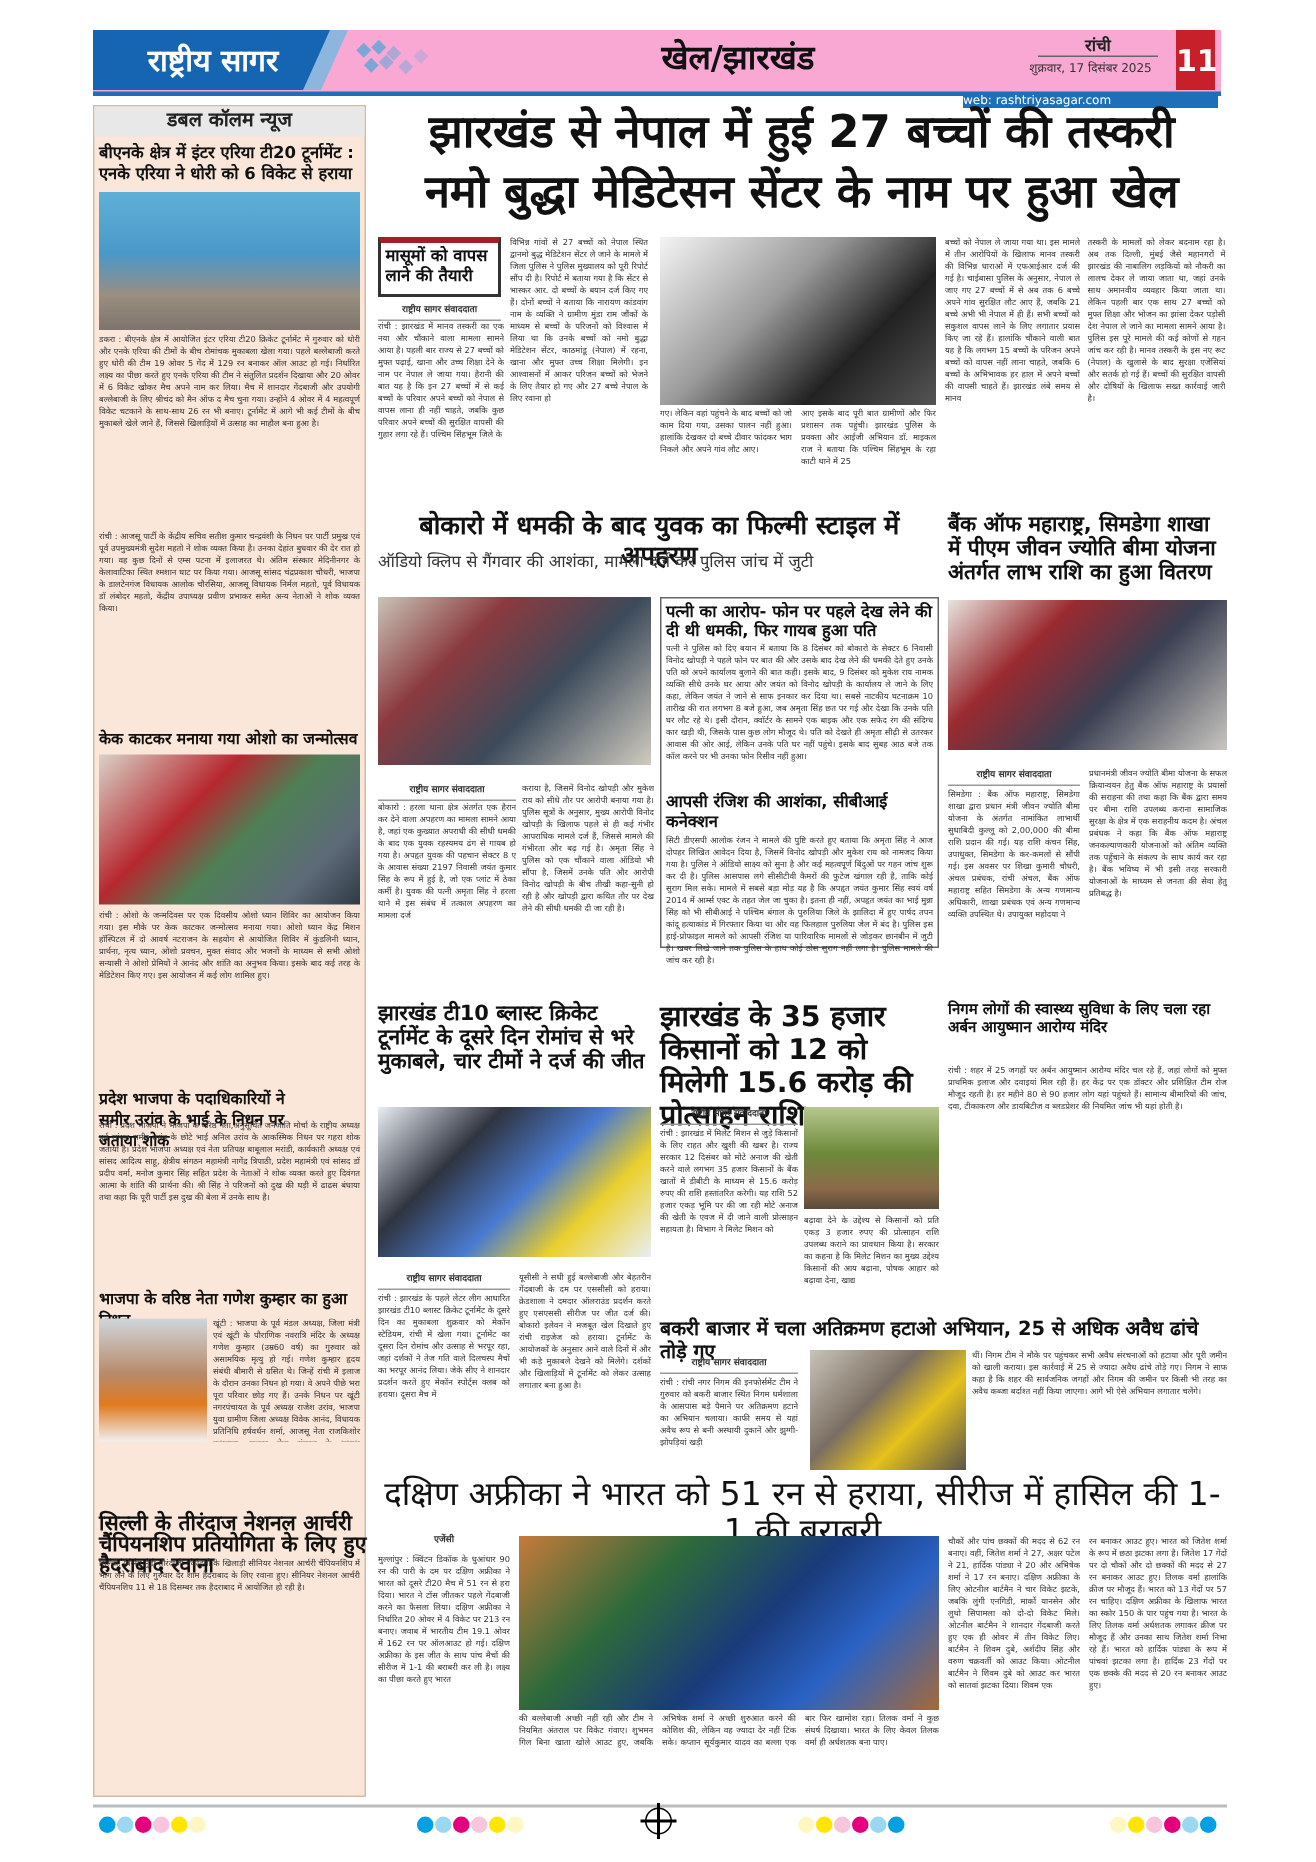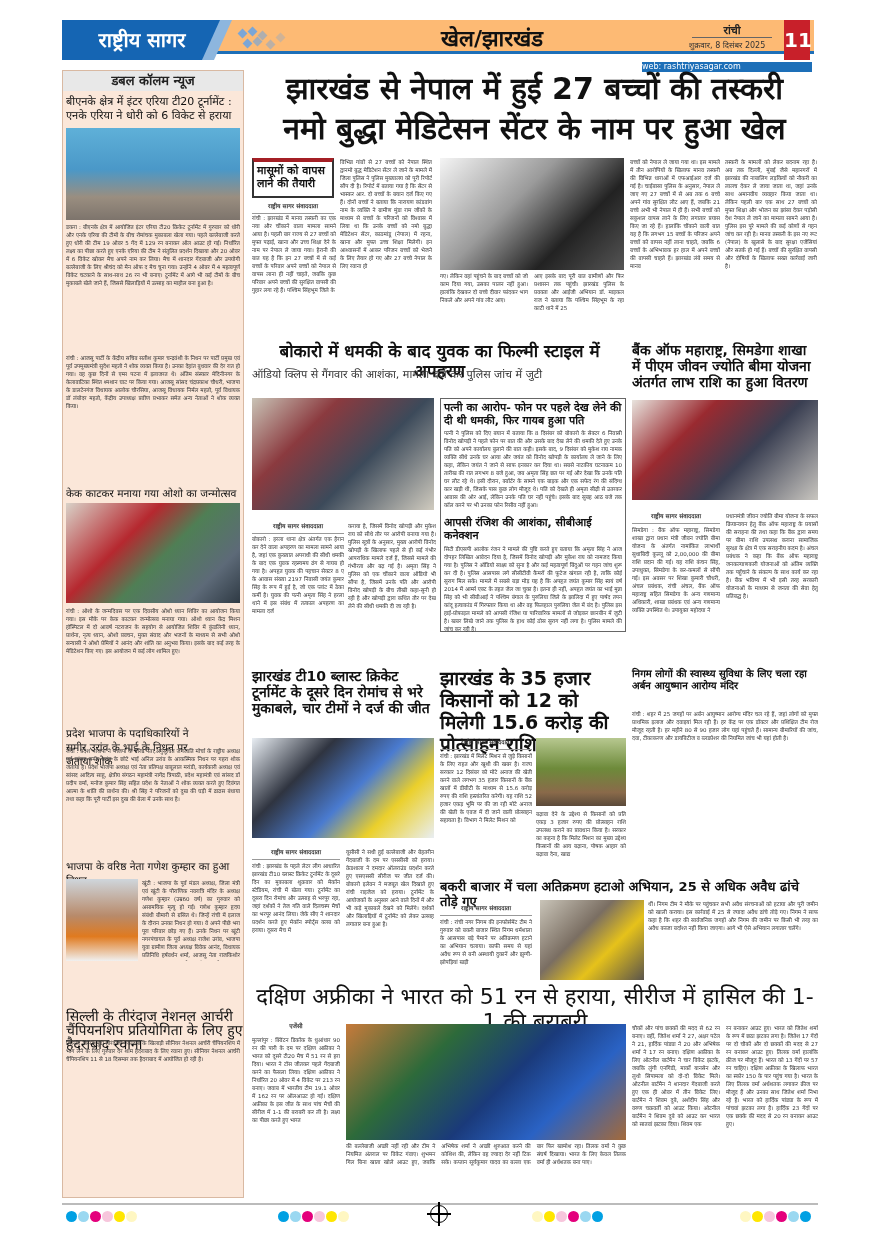--- a/index.html
+++ b/index.html
@@ -1,32 +1,32 @@
 <!DOCTYPE html>
 <html><head>
 <meta charset="utf-8">
 <style>
 *{box-sizing:border-box;margin:0;padding:0}
 body{width:877px;height:1241px;background:#fff;font-family:"DejaVu Sans",sans-serif;color:#222;position:relative;overflow:hidden}
 .abs{position:absolute}
 
-.mast{left:62px;top:20px;width:752px;height:34px;background:#fdba74;border-bottom:3px solid #1d6fb8}
+.mast{left:62px;top:20px;width:752px;height:44px;background:#f9a8d4;border-bottom:3px solid #1d6fb8}
 .logo{left:0;top:0;width:160px;height:40px;background:#1565b3;color:#fff;font-family:"DejaVu Serif",serif;font-weight:bold;font-size:20px;line-height:40px;text-align:center;clip-path:polygon(0 0,100% 0,92% 100%,0 100%)}
 .logo-strip{left:140px;top:0;width:30px;height:40px;background:#8db6de;clip-path:polygon(60% 0,100% 0,40% 100%,0 100%)}
 .dots{left:175px;top:6px;width:60px;height:28px}
 .dots span{position:absolute;width:7px;height:7px;background:#7ba6d6;transform:rotate(45deg)}
 .section{left:300px;top:2px;width:260px;text-align:center;font-size:22px;font-weight:bold;color:#111}
 .city{left:630px;top:2px;width:80px;text-align:center;font-size:11px;font-weight:bold;border-bottom:1px solid #666}
 .date{left:620px;top:19px;width:90px;text-align:center;font-size:8px;color:#333}
 .pageno{left:722px;top:0;width:26px;height:40px;background:#c8202a;color:#fff;font-weight:bold;font-size:20px;text-align:center;line-height:40px}
 .web{left:580px;top:42px;width:170px;height:10px;background:#1d6fb8;color:#fff;font-size:8px;padding-right:6px;line-height:10px}
 
 .lcol{left:62px;top:70px;width:182px;height:1128px;background:#fbe7d9;border:1px solid #d9b9a2}
 .dcn{left:0;top:0;width:180px;height:20px;background:#e8e8e8;text-align:center;font-size:13px;font-weight:bold;line-height:20px}
-.lhead{font-weight:normal;color:#111;font-size:11px;line-height:14px;padding:0 3px}
+.lhead{font-weight:bold;color:#111;font-size:11px;line-height:14px;padding:0 3px}
 .ltext{font-size:5.5px;line-height:8px;color:#333;padding:0 3px;text-align:justify}
 .photo{background:linear-gradient(135deg,#6b7d8f,#3d4a56 40%,#8a7866 70%,#5a6470)}
 .hd{font-weight:bold;color:#111;line-height:1.15}
 .body{font-size:5.5px;line-height:8px;color:#333;text-align:justify}
 .byline{font-size:7px;font-weight:bold;color:#333;text-align:center;border-bottom:1px solid #999;padding-bottom:3px}
 .box{border:1px solid #666}
 .footer-dots span{display:inline-block;width:11px;height:11px;border-radius:50%;margin-right:1px}
 .reg{left:430px;top:1205px;width:18px;height:18px;border:1.5px solid #000;border-radius:50%}
 .reg:before{content:"";position:absolute;left:-4px;top:7px;width:24px;height:1.5px;background:#000}
 .reg:after{content:"";position:absolute;left:7px;top:-4px;width:1.5px;height:24px;background:#000}
@@ -42,21 +42,21 @@
     <span style="left:2px;top:4px"></span>
       <span style="left:12px;top:2px"></span>
       <span style="left:22px;top:6px;opacity:.6"></span>
     <span style="left:7px;top:14px"></span>
       <span style="left:17px;top:12px;opacity:.7"></span>
       <span style="left:30px;top:15px;opacity:.5"></span>
     <span style="left:40px;top:8px;opacity:.35"></span>
   </div>
   <div class="abs section">खेल/झारखंड</div>
   <div class="abs city">रांची</div>
-  <div class="abs date">शुक्रवार, 8 दिसंबर 2025</div>
+  <div class="abs date">शुक्रवार, 17 दिसंबर 2025</div>
   <div class="abs pageno">11</div>
   <div class="abs web">web: rashtriyasagar.com</div>
 </div>
 
 <div class="abs lcol">
   <div class="abs dcn">डबल कॉलम न्यूज</div>
   <div class="abs lhead" style="top:24px;width:180px">बीएनके क्षेत्र में इंटर एरिया टी20 टूर्नामेंट : एनके एरिया ने धोरी को 6 विकेट से हराया</div>
   <div class="abs photo" style="left:3px;top:57px;width:174px;height:92px;background:linear-gradient(180deg,#5fb0d8 0,#4a98c8 45%,#9a8e80 75%,#7d746c 100%)"></div>
   <div class="abs ltext" style="top:152px;width:180px;height:96px;overflow:hidden">डकरा : बीएनके क्षेत्र में आयोजित इंटर एरिया टी20 क्रिकेट टूर्नामेंट में गुरुवार को धोरी और एनके एरिया की टीमों के बीच रोमांचक मुकाबला खेला गया। पहले बल्लेबाजी करते हुए धोरी की टीम 19 ओवर 5 गेंद में 129 रन बनाकर ऑल आउट हो गई। निर्धारित लक्ष्य का पीछा करते हुए एनके एरिया की टीम ने संतुलित प्रदर्शन दिखाया और 20 ओवर में 6 विकेट खोकर मैच अपने नाम कर लिया। मैच में शानदार गेंदबाजी और उपयोगी बल्लेबाजी के लिए श्रीचंद को मैन ऑफ द मैच चुना गया। उन्होंने 4 ओवर में 4 महत्वपूर्ण विकेट चटकाने के साथ-साथ 26 रन भी बनाए। टूर्नामेंट में आगे भी कई टीमों के बीच मुकाबले खेले जाने हैं, जिससे खिलाड़ियों में उत्साह का माहौल बना हुआ है।</div>
   <div class="abs ltext" style="top:283px;width:180px;height:132px;overflow:hidden">रांची : आजसू पार्टी के केंद्रीय सचिव सतीश कुमार चन्द्रवंशी के निधन पर पार्टी प्रमुख एवं पूर्व उपमुख्यमंत्री सुदेश महतो ने शोक व्यक्त किया है। उनका देहांत बुधवार की देर रात हो गया। वह कुछ दिनों से एम्स पटना में इलाजरत थे। अंतिम संस्कार मेदिनीनगर के केलावाटिका स्थित श्मशान घाट पर किया गया। आजसू सांसद चंद्रप्रकाश चौधरी, भाजपा के डालटेनगंज विधायक आलोक चौरसिया, आजसू विधायक निर्मल महतो, पूर्व विधायक डॉ लंबोदर महतो, केंद्रीय उपाध्यक्ष प्रवीण प्रभाकर समेत अन्य नेताओं ने शोक व्यक्त किया।</div>
@@ -86,21 +86,21 @@
 
 <div class="abs hd" style="left:252px;top:342px;width:375px;font-size:17px;text-align:center">बोकारो में धमकी के बाद युवक का फिल्मी स्टाइल में अपहरण</div>
 <div class="abs" style="left:252px;top:366px;width:375px;font-size:11px;text-align:left;color:#333">ऑडियो क्लिप से गैंगवार की आशंका, मामला दर्ज कर पुलिस जांच में जुटी</div>
 <div class="abs photo" style="left:252px;top:398px;width:182px;height:112px;background:linear-gradient(135deg,#c9c3b6,#8b3a3f 30%,#3c4a5a 60%,#d0cbbf)"></div>
 <div class="abs byline" style="left:252px;top:522px;width:92px;font-size:6px">राष्ट्रीय सागर संवाददाता</div>
 <div class="abs body" style="left:252px;top:535px;width:92px;height:100px;overflow:hidden">बोकारो : हरला थाना क्षेत्र अंतर्गत एक हैरान कर देने वाला अपहरण का मामला सामने आया है, जहां एक कुख्यात अपराधी की सीधी धमकी के बाद एक युवक रहस्यमय ढंग से गायब हो गया है। अपहृत युवक की पहचान सेक्टर 8 ए के आवास संख्या 2197 निवासी जयंत कुमार सिंह के रूप में हुई है, जो एक प्लांट में ठेका कर्मी है। युवक की पत्नी अमृता सिंह ने हरला थाने में इस संबंध में तत्काल अपहरण का मामला दर्ज</div>
 <div class="abs body" style="left:348px;top:522px;width:88px;height:113px;overflow:hidden">कराया है, जिसमें विनोद खोपड़ी और मुकेश राय को सीधे तौर पर आरोपी बनाया गया है। पुलिस सूत्रों के अनुसार, मुख्य आरोपी विनोद खोपड़ी के खिलाफ पहले से ही कई गंभीर आपराधिक मामले दर्ज हैं, जिससे मामले की गंभीरता और बढ़ गई है। अमृता सिंह ने पुलिस को एक चौंकाने वाला ऑडियो भी सौंपा है, जिसमें उनके पति और आरोपी विनोद खोपड़ी के बीच तीखी कहा-सुनी हो रही है और खोपड़ी द्वारा कथित तौर पर देख लेने की सीधी धमकी दी जा रही है।</div>
 <div class="abs box" style="left:440px;top:398px;width:186px;height:234px;padding:3px">
   <div class="hd" style="font-size:11px">पत्नी का आरोप- फोन पर पहले देख लेने की दी थी धमकी, फिर गायब हुआ पति</div>
   <div class="body" style="margin-top:2px;height:86px;overflow:hidden">पत्नी ने पुलिस को दिए बयान में बताया कि 8 दिसंबर को बोकारो के सेक्टर 6 निवासी विनोद खोपड़ी ने पहले फोन पर बात की और उसके बाद देख लेने की धमकी देते हुए उनके पति को अपने कार्यालय बुलाने की बात कही। इसके बाद, 9 दिसंबर को मुकेश राय नामक व्यक्ति सीधे उनके घर आया और जयंत को विनोद खोपड़ी के कार्यालय ले जाने के लिए कहा, लेकिन जयंत ने जाने से साफ इनकार कर दिया था। सबसे नाटकीय घटनाक्रम 10 तारीख की रात लगभग 8 बजे हुआ, जब अमृता सिंह छत पर गई और देखा कि उनके पति घर लौट रहे थे। इसी दौरान, क्वॉर्टर के सामने एक बाइक और एक सफेद रंग की संदिग्ध कार खड़ी थी, जिसके पास कुछ लोग मौजूद थे। पति को देखते ही अमृता सीढ़ी से उतरकर आवास की ओर आई, लेकिन उनके पति घर नहीं पहुंचे। इसके बाद सुबह आठ बजे तक कॉल करने पर भी उनका फोन रिसीव नहीं हुआ।</div>
-  <div class="hd" style="font-size:11px;margin-top:2px">आपसी रंजिश की आशंका, सीबीआई कनेक्शन</div>
+  <div class="hd" style="font-size:11px;margin-top:14px">आपसी रंजिश की आशंका, सीबीआई कनेक्शन</div>
   <div class="body" style="margin-top:2px;height:94px;overflow:hidden">सिटी डीएसपी आलोक रंजन ने मामले की पुष्टि करते हुए बताया कि अमृता सिंह ने आज दोपहर लिखित आवेदन दिया है, जिसमें विनोद खोपड़ी और मुकेश राय को नामजद किया गया है। पुलिस ने ऑडियो साक्ष्य को सुना है और कई महत्वपूर्ण बिंदुओं पर गहन जांच शुरू कर दी है। पुलिस आसपास लगे सीसीटीवी कैमरों की फुटेज खंगाल रही है, ताकि कोई सुराग मिल सके। मामले में सबसे बड़ा मोड़ यह है कि अपहृत जयंत कुमार सिंह स्वयं वर्ष 2014 में आर्म्स एक्ट के तहत जेल जा चुका है। इतना ही नहीं, अपहृत जयंत का भाई मुन्ना सिंह को भी सीबीआई ने पश्चिम बंगाल के पुरुलिया जिले के झालिदा में हुए पार्षद तपन कांदू हत्याकांड में गिरफ्तार किया था और वह फिलहाल पुरुलिया जेल में बंद है। पुलिस इस हाई-प्रोफाइल मामले को आपसी रंजिश या पारिवारिक मामलों से जोड़कर छानबीन में जुटी है। खबर लिखे जाने तक पुलिस के हाथ कोई ठोस सुराग नहीं लगा है। पुलिस मामले की जांच कर रही है।</div>
 </div>
 
 <div class="abs hd" style="left:632px;top:342px;width:186px;font-size:14px">बैंक ऑफ महाराष्ट्र, सिमडेगा शाखा में पीएम जीवन ज्योति बीमा योजना अंतर्गत लाभ राशि का हुआ वितरण</div>
 <div class="abs photo" style="left:632px;top:400px;width:186px;height:100px;background:linear-gradient(135deg,#e8e4de,#9a2a30 30%,#3a3f52 60%,#c9c6c0)"></div>
 <div class="abs byline" style="left:632px;top:512px;width:88px;font-size:6px">राष्ट्रीय सागर संवाददाता</div>
 <div class="abs body" style="left:632px;top:526px;width:88px;height:110px;overflow:hidden">सिमडेगा : बैंक ऑफ महाराष्ट्र, सिमडेगा शाखा द्वारा प्रधान मंत्री जीवन ज्योति बीमा योजना के अंतर्गत नामांकित लाभार्थी सुधाबिदी कुल्लू को 2,00,000 की बीमा राशि प्रदान की गई। यह राशि कंचन सिंह, उपाधुक्त, सिमडेगा के कर-कमलों से सौंपी गई। इस अवसर पर शिखा कुमारी चौधरी, अंचल प्रबंधक, रांची अंचल, बैंक ऑफ महाराष्ट्र सहित सिमडेगा के अन्य गणमान्य अधिकारी, शाखा प्रबंधक एवं अन्य गणमान्य व्यक्ति उपस्थित थे। उपायुक्त महोदया ने</div>
 <div class="abs body" style="left:726px;top:512px;width:92px;height:124px;overflow:hidden">प्रधानमंत्री जीवन ज्योति बीमा योजना के सफल क्रियान्वयन हेतु बैंक ऑफ महाराष्ट्र के प्रयासों की सराहना की तथा कहा कि बैंक द्वारा समय पर बीमा राशि उपलब्ध कराना सामाजिक सुरक्षा के क्षेत्र में एक सराहनीय कदम है। अंचल प्रबंधक ने कहा कि बैंक ऑफ महाराष्ट्र जनकल्याणकारी योजनाओं को अंतिम व्यक्ति तक पहुँचाने के संकल्प के साथ कार्य कर रहा है। बैंक भविष्य में भी इसी तरह सरकारी योजनाओं के माध्यम से जनता की सेवा हेतु प्रतिबद्ध है।</div>
 
 <div class="abs hd" style="left:252px;top:668px;width:182px;font-size:14px">झारखंड टी10 ब्लास्ट क्रिकेट टूर्नामेंट के दूसरे दिन रोमांच से भरे मुकाबले, चार टीमों ने दर्ज की जीत</div>

